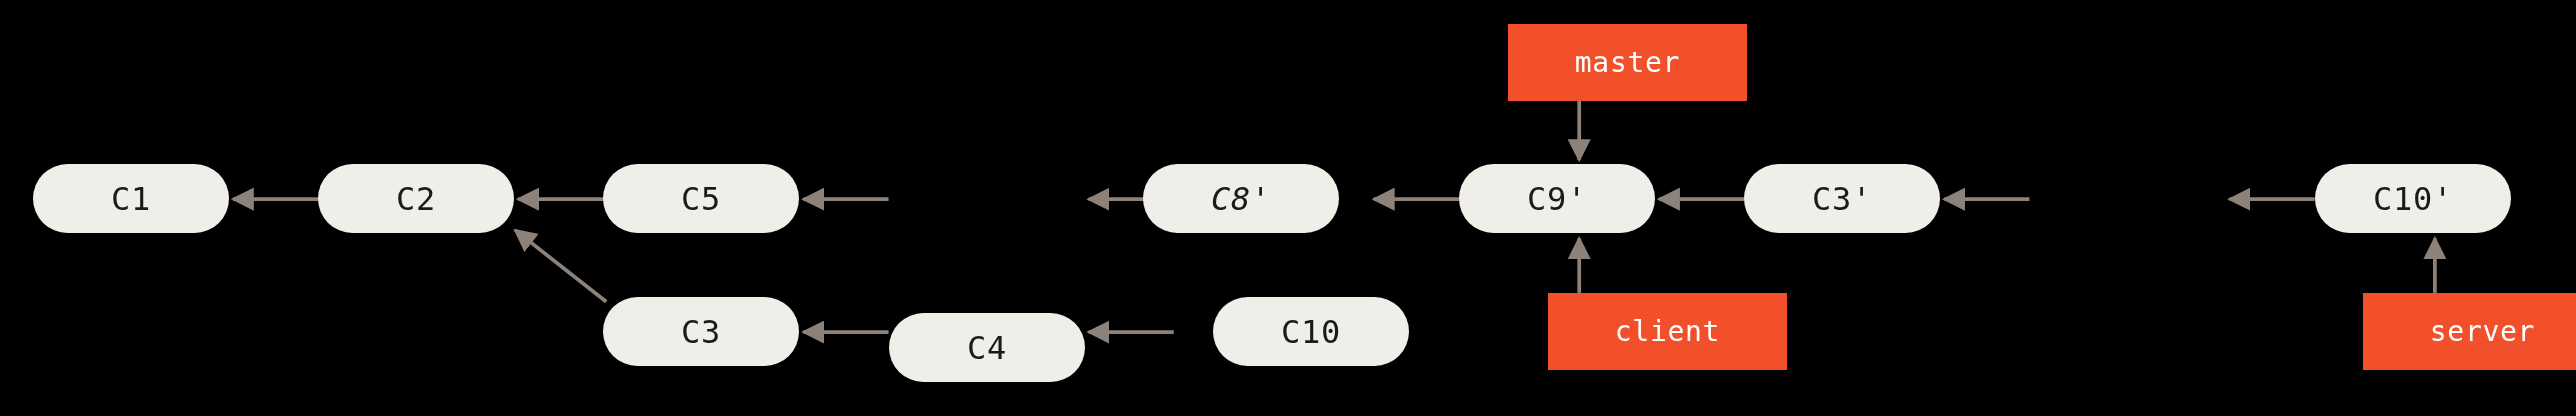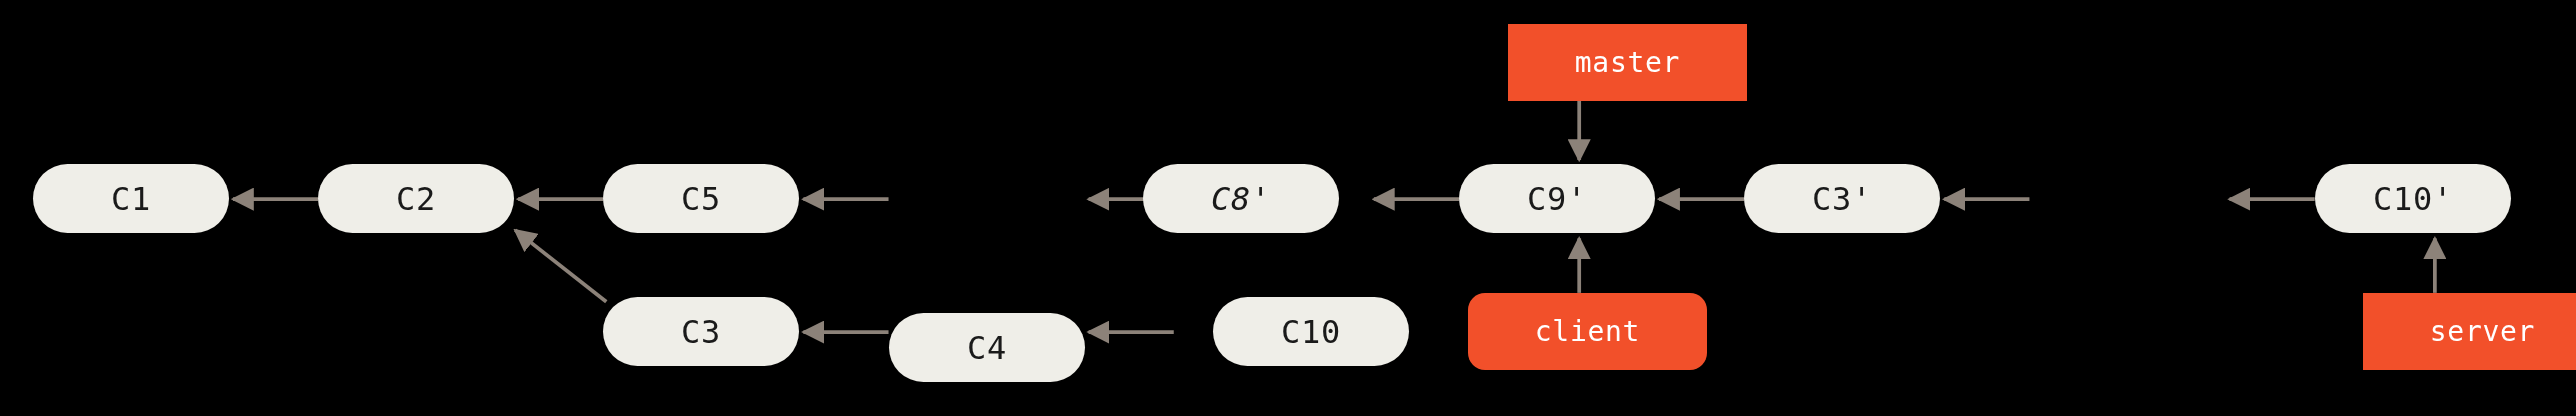--- a/index.html
+++ b/index.html
@@ -100,17 +100,17 @@
   <div class="commit" style="left:1143px;top:164px;font-style:italic;">C8'</div>
   <div class="commit" style="left:1459px;top:164px;text-align:center;">C9'</div>
   <div class="commit" style="left:1744px;top:164px;">C3'</div>
   <div class="commit" style="left:2315px;top:164px;">C10'</div>
 
   <div class="commit" style="left:603px; top:297px;">C3</div>
   <div class="commit" style="left:889px;top:281px;margin-top:32px;">C4</div>
   <div class="commit" style="left:1213px;top:297px;">C10</div>
 
   <div class="reflabel" style="left:1460px;top:24px;">master</div>
-  <div class="reflabel" style="left:1420px;top:293px;border-radius:17px;">client</div>
+  <div class="reflabel" style="left:1500px;top:293px;">client</div>
   <div class="reflabel" style="left:2315px;top:293px;">server</div>
 
 </div>
 
 
 </body></html>

